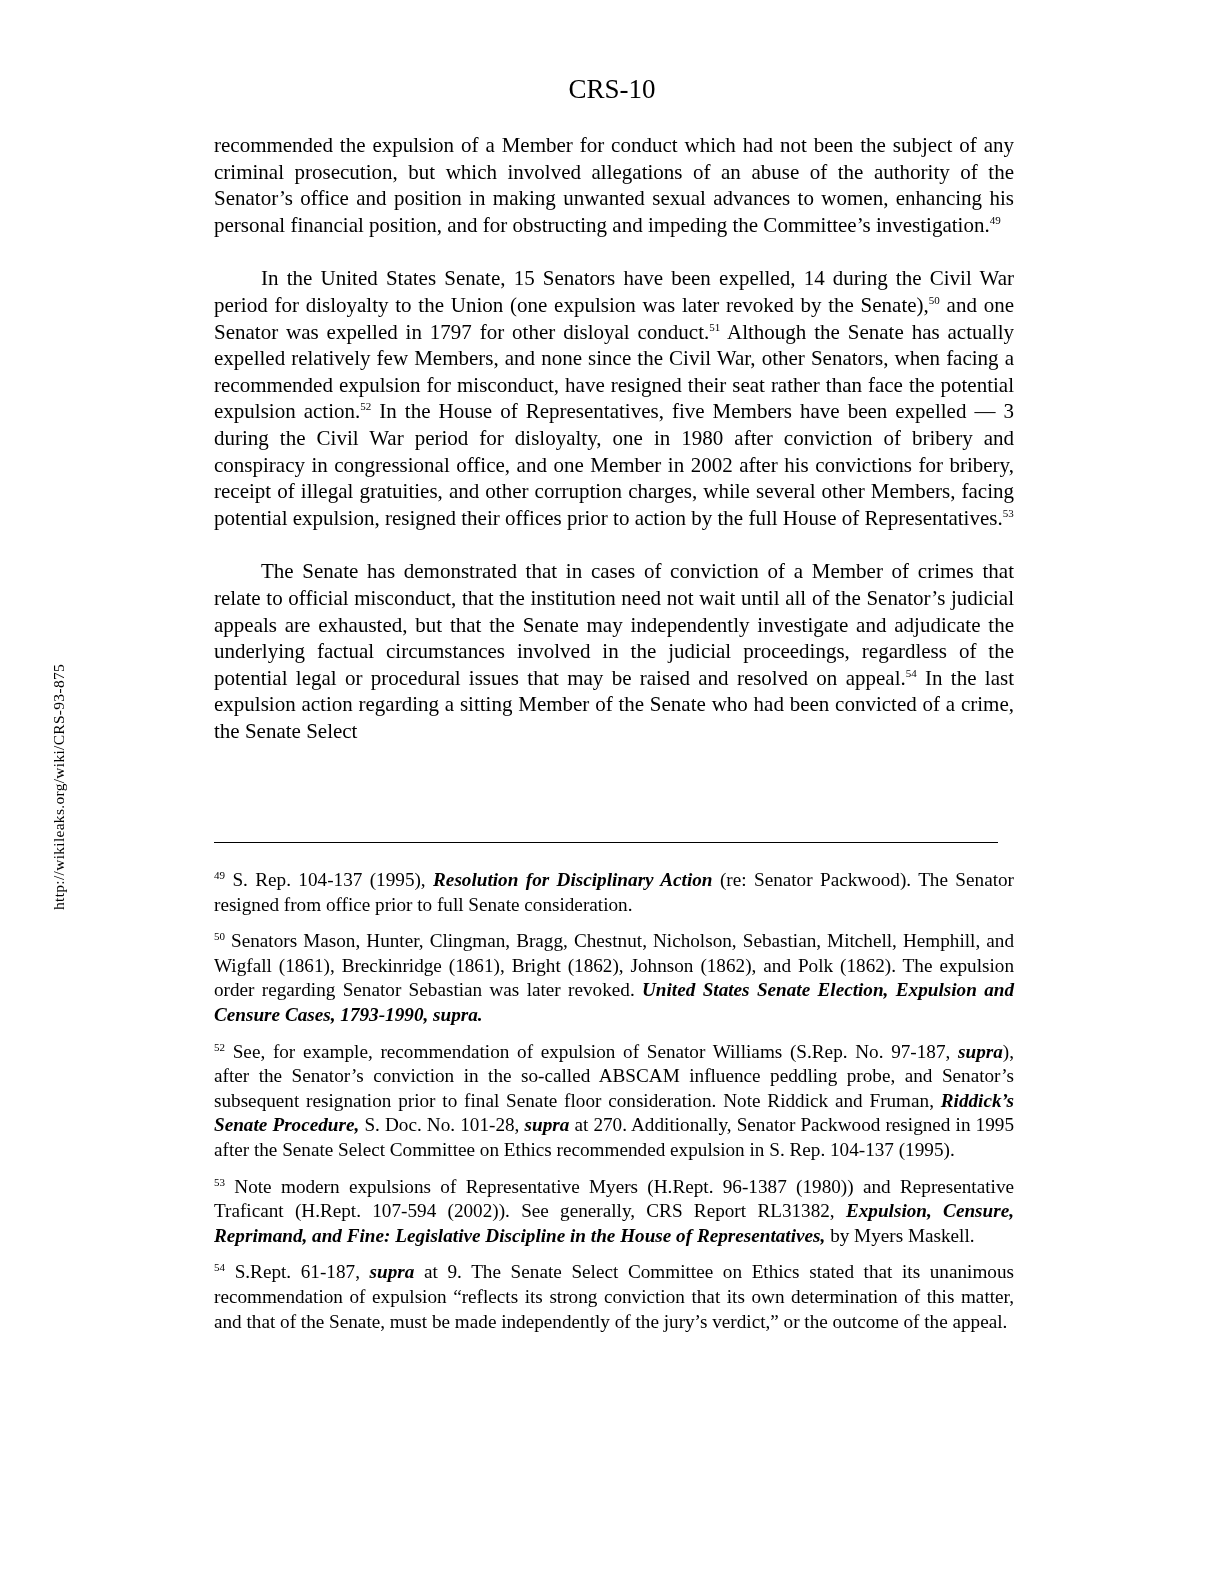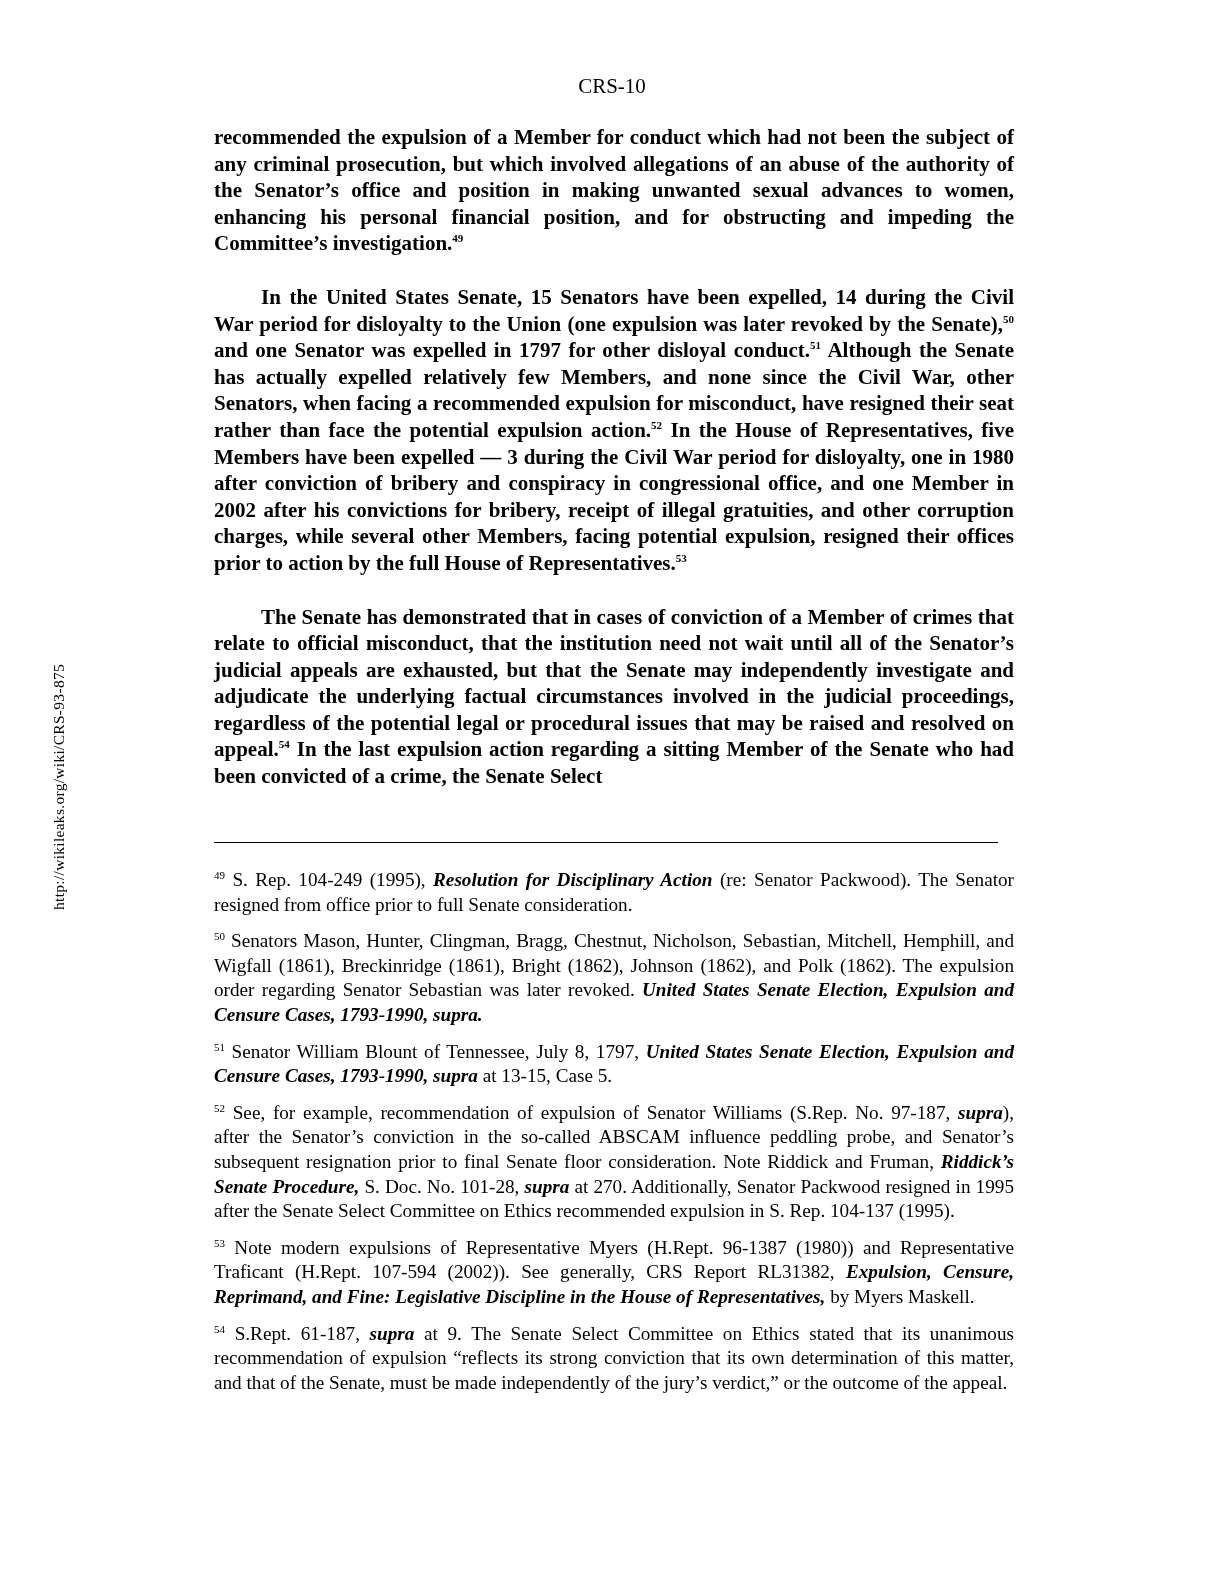--- a/index.html
+++ b/index.html
@@ -1,24 +1,24 @@
 <!DOCTYPE html>
 <html><head>
 <meta charset="utf-8">
 <style>
   html, body { margin:0; padding:0; background:#ffffff; }
   body { width:1224px; height:1584px; position:relative; overflow:hidden;
          font-family:"Liberation Serif", "DejaVu Serif", serif; color:#000; }
   .page-header { position:absolute; top:74px; left:0; width:1224px; text-align:center;
-         font-size:21px; }
+         font-size:27px; }
   .sidebar-url { position:absolute; left:50px; top:910px; transform-origin:0 0;
          transform:rotate(-90deg); font-size:15.5px; white-space:nowrap; letter-spacing:0.3px; }
   .body-text { position:absolute; left:214px; width:800px; top:124px; font-size:21px;
          line-height:26.6px; text-align:justify; }
-  .body-text p { margin:0 0 27px 0;font-weight:bold; }
+  .body-text p { margin:8px 0 27px 0; }
   .body-text p.indent { text-indent:47px; }
   .body-text p.first { text-indent:0; }
   sup { font-size:11px; vertical-align:super; line-height:0; }
   .rule { position:absolute; left:214px; top:842px; width:784px; height:0;
          border-top:1.6px solid #000; }
   .footnotes { position:absolute; left:214px; top:868px; width:800px; font-size:19.2px;
          line-height:24.6px; text-align:justify; }
   .footnotes .fn { margin:0 0 12px 0; }
   .footnotes sup { font-size:11px; }
   em { font-style:italic;font-weight:bold; }
@@ -34,19 +34,18 @@
 
 <div class="body-text">
   <p class="first"><span>recommended the expulsion of a Member for conduct which had not been the subject of any criminal prosecution, but which involved allegations of an abuse of the authority of the Senator’s office and position in making unwanted sexual advances to women, enhancing his personal financial position, and for obstructing and impeding the Committee’s investigation.</span><sup>49</sup></p>
   <p class="indent"><span>In the United States Senate, 15 Senators have been expelled, 14 during the Civil War period for disloyalty to the Union (one expulsion was later revoked by the Senate),</span><sup>50</sup><span> and one Senator was expelled in 1797 for other disloyal conduct.</span><sup>51</sup><span> Although the Senate has actually expelled relatively few Members, and none since the Civil War, other Senators, when facing a recommended expulsion for misconduct, have resigned their seat rather than face the potential expulsion action.</span><sup>52</sup><span> In the House of Representatives, five Members have been expelled — 3 during the Civil War period for disloyalty, one in 1980 after conviction of bribery and conspiracy in congressional office, and one Member in 2002 after his convictions for bribery, receipt of illegal gratuities, and other corruption charges, while several other Members, facing potential expulsion, resigned their offices prior to action by the full House of Representatives.</span><sup>53</sup></p>
   <p class="indent"><span>The Senate has demonstrated that in cases of conviction of a Member of crimes that relate to official misconduct, that the institution need not wait until all of the Senator’s judicial appeals are exhausted, but that the Senate may independently investigate and adjudicate the underlying factual circumstances involved in the judicial proceedings, regardless of the potential legal or procedural issues that may be raised and resolved on appeal.</span><sup>54</sup><span>  In the last expulsion action regarding a sitting Member of the Senate who had been convicted of a crime, the Senate Select</span></p>
 </div>
 
 <div class="rule"></div>
 
 <div class="footnotes">
-  <div class="fn"><sup>49</sup><span> S. Rep. 104-249 (1995), </span><em>Resolution for Disciplinary Action</em><span> (re: Senator Packwood).  The Senator resigned from office prior to full Senate consideration.</span></div>
+  <div class="fn"><sup>49</sup><span> S. Rep. 104-137 (1995), </span><em>Resolution for Disciplinary Action</em><span> (re: Senator Packwood).  The Senator resigned from office prior to full Senate consideration.</span></div>
   <div class="fn"><sup>50</sup><span> Senators Mason, Hunter, Clingman, Bragg, Chestnut, Nicholson, Sebastian, Mitchell, Hemphill, and Wigfall (1861), Breckinridge (1861), Bright (1862), Johnson (1862), and Polk (1862).  The expulsion order regarding Senator Sebastian was later revoked.  </span><em>United States Senate Election, Expulsion and Censure Cases, 1793-1990, supra.</em><span></span></div>
-  <div class="fn"><sup>51</sup><span> Senator William Blount of Tennessee, July 8, 1797,  </span><em>United States Senate Election, Expulsion and Censure Cases, 1793-1990, supra</em><span> at 13-15, Case 5.</span></div>
   <div class="fn"><sup>52</sup><span> See, for example, recommendation of expulsion of Senator Williams (S.Rep. No. 97-187, </span><em>supra</em><span>), after the Senator’s conviction in the so-called ABSCAM influence peddling probe, and Senator’s subsequent resignation prior to final Senate floor consideration.  Note Riddick and Fruman, </span><em>Riddick’s Senate Procedure,</em><span> S. Doc. No. 101-28, </span><em>supra</em><span> at 270. Additionally, Senator Packwood resigned in 1995 after the Senate Select Committee on Ethics recommended expulsion in S. Rep. 104-137 (1995).</span></div>
   <div class="fn"><sup>53</sup><span> Note modern expulsions of Representative Myers (H.Rept. 96-1387 (1980)) and Representative Traficant (H.Rept. 107-594 (2002)).  See generally, CRS Report RL31382, </span><em>Expulsion, Censure, Reprimand, and Fine: Legislative Discipline in the House of Representatives,</em><span> by Myers Maskell.</span></div>
   <div class="fn"><sup>54</sup><span> S.Rept. 61-187, </span><em>supra</em><span> at 9.  The Senate Select Committee on Ethics stated that its unanimous recommendation of expulsion “reflects its strong conviction that its own determination of this matter, and that of the Senate, must be made independently of the jury’s verdict,” or the outcome of the appeal.</span></div>
 </div>
 
 </body></html>

